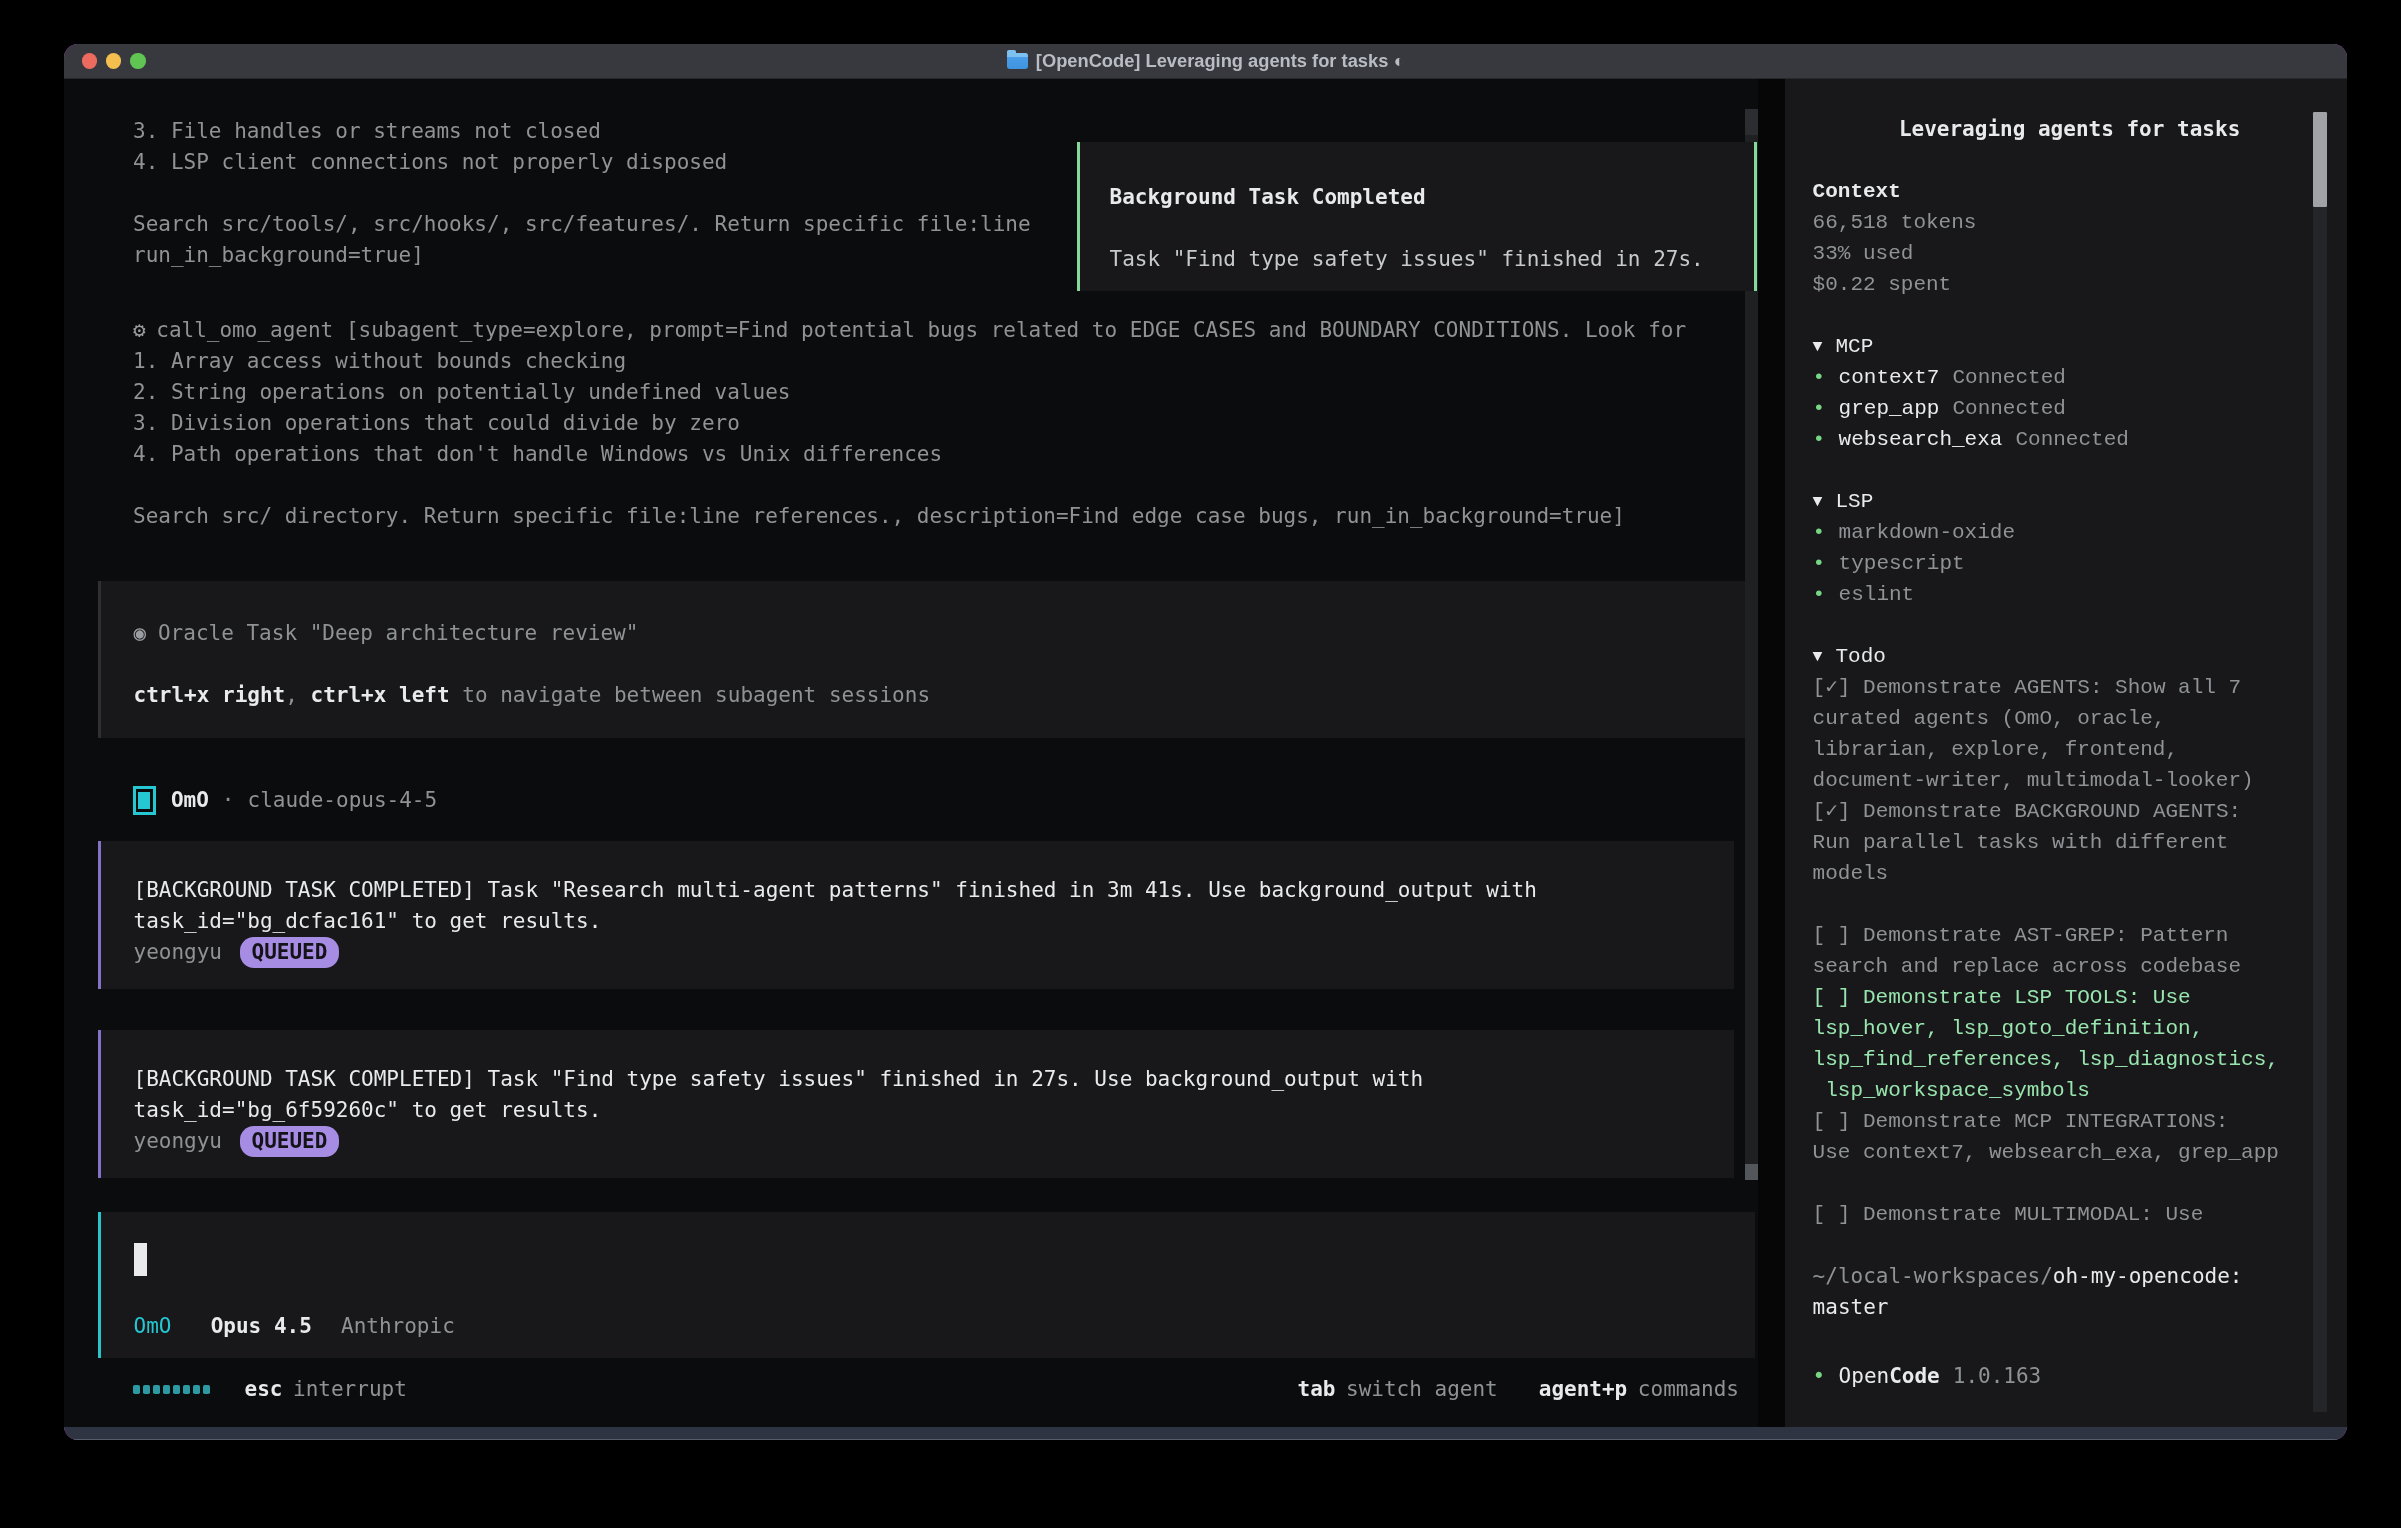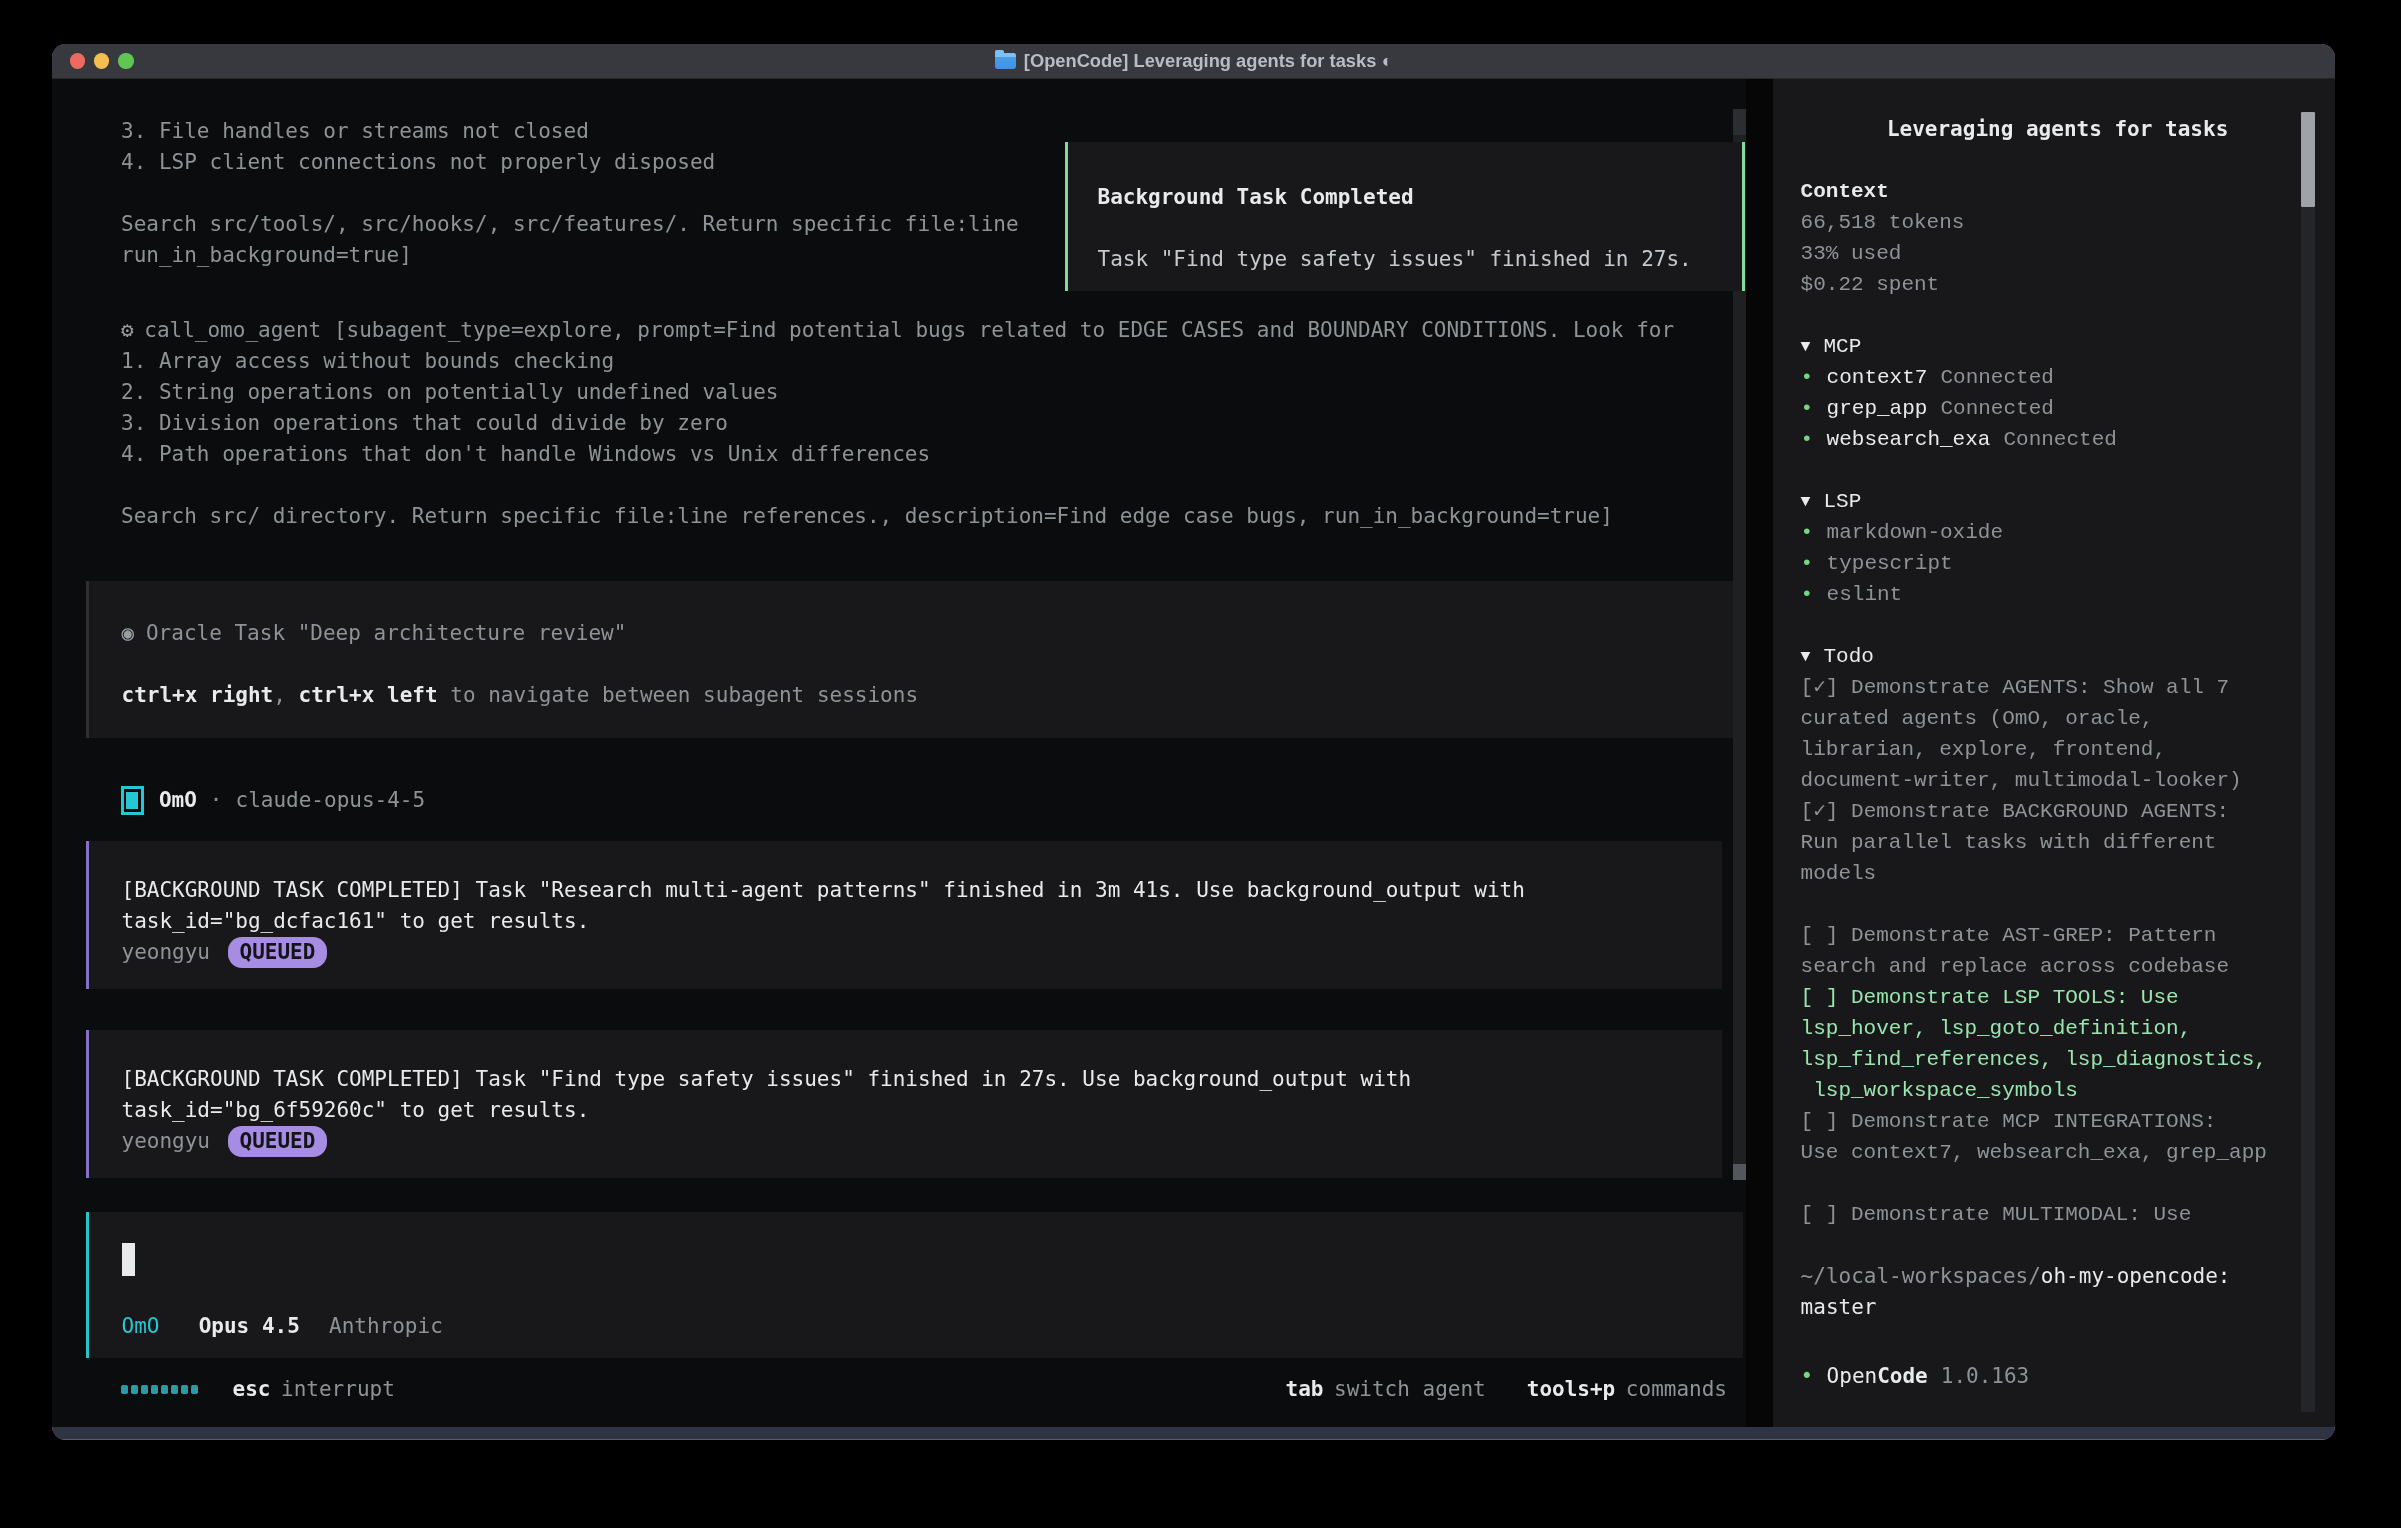--- a/index.html
+++ b/index.html
@@ -7,21 +7,21 @@
          font-family:"DejaVu Sans Mono",monospace;}
   .mono{font-family:"DejaVu Sans Mono",monospace;font-size:21px;line-height:31px;}
   .pre{white-space:pre;}
   .gray{color:#8f9395;}
   .white{color:#e8eaeb;}
   .lightgray{color:#c7cacc;}
   .cyan{color:#25c8d2;}
   .bold{font-weight:bold;}
 
   
-  .window{position:absolute;left:52px;top:44px;width:2283px;height:1396px;
+  .window{position:absolute;left:64px;top:44px;width:2283px;height:1396px;
           border-radius:14px;overflow:hidden;background:#d946ef;}
   .titlebar{position:relative;height:34px;background:#37393f;border-bottom:1.2px solid #26282c;
             display:flex;align-items:center;justify-content:center;}
   .traffic{position:absolute;left:17.7px;top:0;height:34px;display:flex;align-items:center;gap:8.9px;}
   .tl{width:15.4px;height:15.4px;border-radius:50%;border:none;padding:0;cursor:default;}
   .tl.red{background:#ed6a5f;} .tl.yellow{background:#f5bf4f;} .tl.green-btn{background:#61c554;}
   .title-wrap{display:flex;align-items:center;gap:8.3px;
               font-family:"Liberation Sans",sans-serif;font-size:18.3px;font-weight:bold;color:#b9bdc3;}
   .folder-icon{position:relative;width:21px;height:16px;border-radius:1.8px 2.4px 2.4px 2.4px;
                background:linear-gradient(180deg,#7cc1f0 0%,#7cc1f0 22%,#4a9de6 26%,#3f93e0 100%);}
@@ -197,21 +197,21 @@
               <span class="dot"></span>
               <span class="dot"></span>
               <span class="dot"></span>
           </span>
           <span class="white bold hint">esc</span>
           <span class="gray">interrupt</span>
           <span class="sb-spacer"></span>
           <span class="white bold hint">tab</span>
           <span class="gray">switch agent</span>
           <span class="hint-group"></span>
-          <span class="white bold hint">tools+p</span>
+          <span class="white bold hint">agent+p</span>
           <span class="gray">commands</span>
         </div>
 
         <div class="main-scroll">
           <div class="cap"></div>
           <div class="thumb"></div>
         </div>
 
         <div class="block notification">
           <div class="white bold">Background Task Completed</div>

